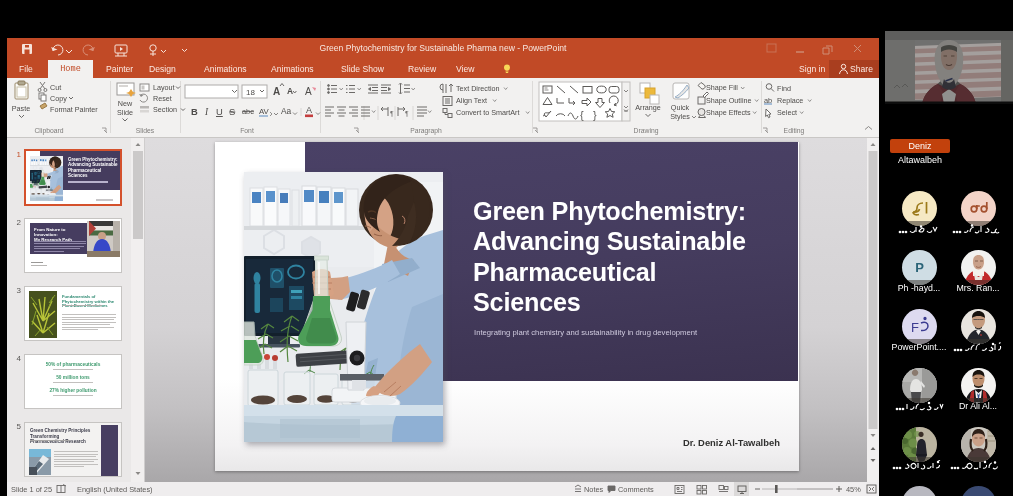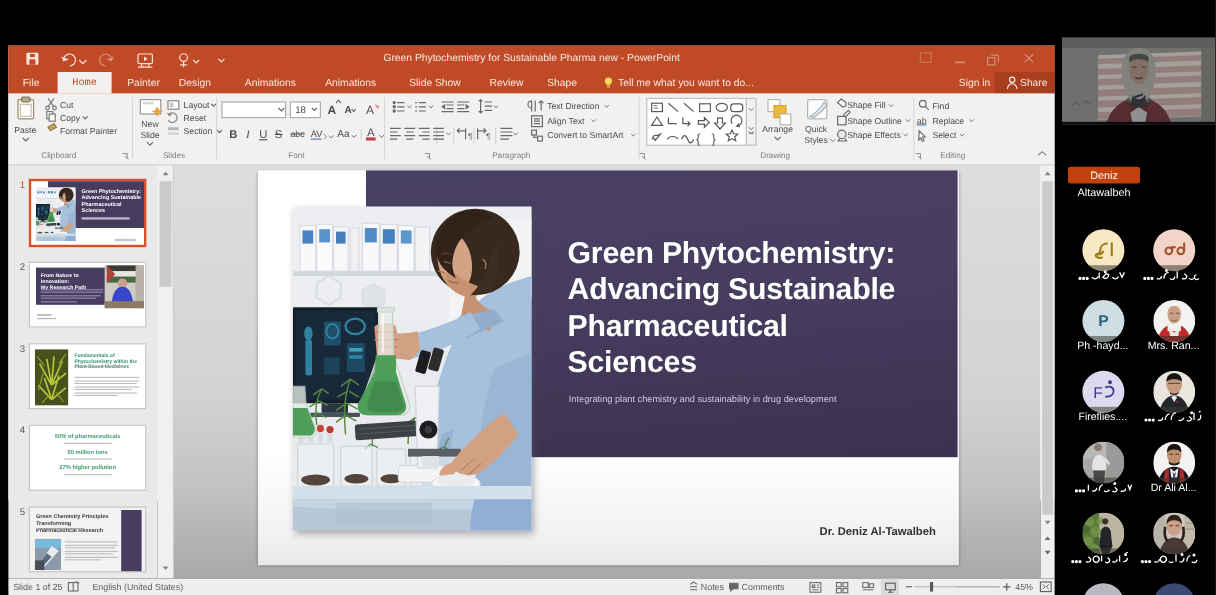--- a/index.html
+++ b/index.html
@@ -257,22 +257,21 @@
   <div class="abs" id="tabsrow">
     <div style="position:absolute; left:822px; top:0; width:50px; height:18px; background:rgba(60,10,0,0.18);"></div>
     <div class="tab" style="left:12px;text-align:center;">File</div>
     <div id="hometab">Home</div>
     <div class="tab" style="left:99px;">Painter</div>
     <div class="tab" style="left:142px;">Design</div>
     <div class="tab" style="left:197px;">Animations</div>
     <div class="tab" style="left:264px;">Animations</div>
     <div class="tab" style="left:334px;">Slide Show</div>
     <div class="tab" style="left:401px;">Review</div>
-    <div class="tab" style="left:449px;">Shape</div>
-    <div class="tab" style="left:508px;">Tell me what you want to do...</div>
+    <div class="tab" style="left:449px;">View</div>
     <svg width="10" height="12" style="position:absolute;left:495px;top:3px">
         <g stroke="#f8d858" fill="none">
           <circle cx="5" cy="4.5" r="3" fill="#f8d858" stroke="none"></circle>
           <path d="M3.5 8 h3 M3.8 9.5 h2.4" stroke-width="1"></path>
         </g>
       </svg>
     <div class="tab" style="left:792px;">Sign in</div>
     <div class="tab" style="left:843px;">Share</div>
     <svg width="11" height="12" style="position:absolute;left:831px;top:3px">
         <g fill="none" stroke="#fbe9e2" stroke-width="1">
@@ -788,21 +787,21 @@
       <rect width="35" height="35" fill="#e9e5df"></rect>
       <path d="M5 35 C7 25 12 20.5 17.5 20.5 C23 20.5 28 25 30 35 Z" fill="#23262c"></path>
       <path d="M15 22 L17.5 26 L20 22 L17.5 20.5 Z" fill="#f0eeea"></path>
       <path d="M11 11 C11 5.5 14 3 17.5 3 C21 3 24 5.5 24 11 C24 15.5 21 19.5 17.5 19.5 C14 19.5 11 15.5 11 11 Z" fill="#c49a7d"></path>
       <path d="M11 9 C11 4 14 2 17.5 2 C21 2 24 4 24 9 C22 7.5 20 7 17.5 7 C15 7 13 7.5 11 9 Z" fill="#17130f"></path>
       <path d="M12.5 10.5 h4 M18.5 10.5 h4 M16.5 10.5 h2" stroke="#3a3a3a" stroke-width="0.7" fill="none"></path>
       <path d="M14 17.5 c1 2.2 6 2.2 7 0 l0 1.6 c-1.5 1.4-5.5 1.4-7 0z" fill="#2a2420"></path>
       <circle cx="20" cy="26" r="0.9" fill="#a03030"></circle>
     </svg>
   </div>
-  <div class="avlab" style="left:9px; top:342px;">Fireflies....</div>
+  <div class="avlab" style="left:9px; top:342px;">PowerPoint....</div>
   <div class="avlab" style="left:68px; top:342px;"><svg width="62" height="11">
         <g stroke="#fff" stroke-width="1.1" fill="none">
           <circle cx="8" cy="8" r="0.8" fill="#fff"></circle>
           <circle cx="11" cy="8" r="0.8" fill="#fff"></circle>
           <circle cx="14" cy="8" r="0.8" fill="#fff"></circle>
           <path d="M18 8 c2 1 4 0 4-2 M24 8 c0-3 2-5 3.5-5 M29 8 c0-4 2-6 4-6 M35 8 c2 1 4 0 4.5-2 M42 8 c1 1.5 3.5 1 4-1 l-2-2 M48 2 v6 M51 8 c2 0 3-1.5 2.5-4"></path>
           <circle cx="46" cy="2" r="0.7" fill="#fff"></circle>
           <path d="M52 1.5 l1.5-1"></path>
         </g>
       </svg></div>

